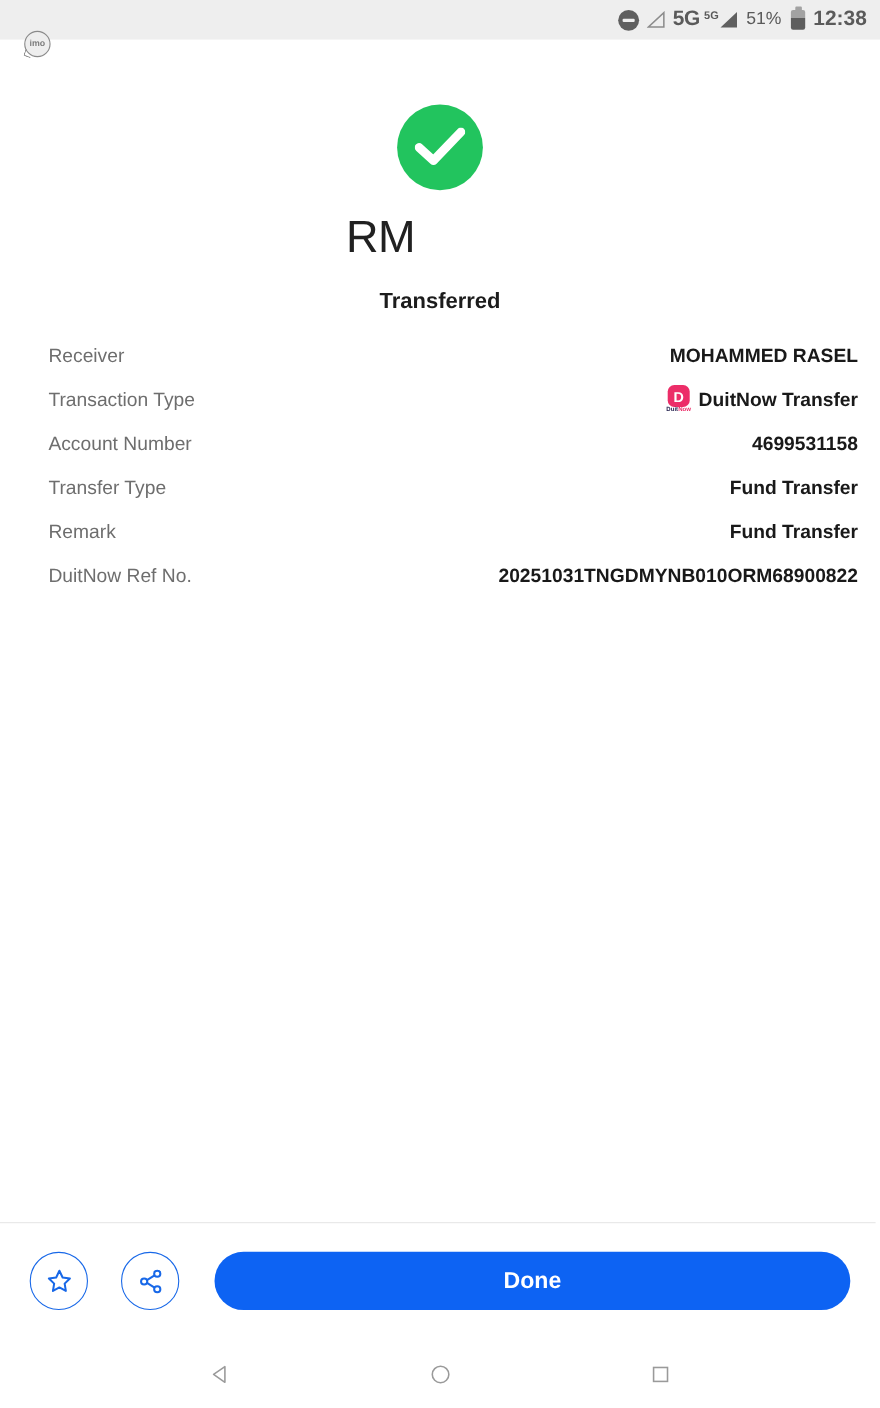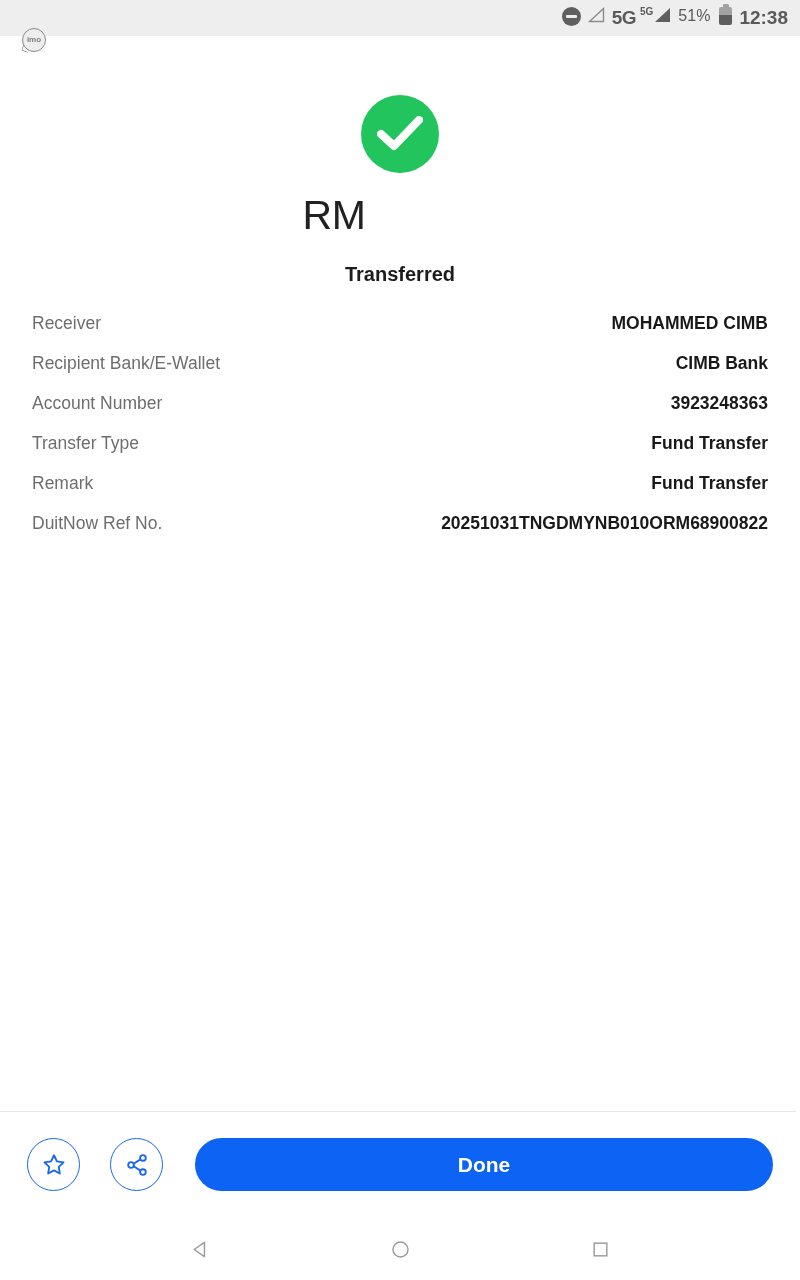--- a/index.html
+++ b/index.html
@@ -22,21 +22,21 @@
     display:flex; align-items:center; justify-content:center;
     font-size:8px; font-weight:700; color:#7d7d7d; position:relative;
     background:#eeeeee;
   }
   .imo-badge::after {
     content:""; position:absolute; left:-1px; bottom:-1px;
     width:6px; height:6px; border-left:1.6px solid #8a8a8a;
     border-bottom:1.6px solid #8a8a8a;
     transform:rotate(20deg); border-bottom-left-radius:2px; background:transparent;
   }
-  .sb-right { display:flex; gap:7px; }
+  .sb-right { display:flex; align-items:center; gap:7px; }
   .dnd-icon {
     width:19px; height:19px; border-radius:50%; background:#5f5f5f;
     position:relative;
   }
   .dnd-icon::after {
     content:""; position:absolute; left:4px; top:8px; width:11px; height:3px;
     background:#eeeeee; border-radius:1px;
   }
   .sig-svg { display:block; }
   .net-label { font-size:19px; font-weight:700; color:#5a5a5a; letter-spacing:-0.5px; }
@@ -53,33 +53,33 @@
   }
   .sb-time { font-size:19px; font-weight:700; color:#5a5a5a; }
 
   
   .success-circle {
     position:absolute; top:95px; left:361px; width:78px; height:78px;
     border-radius:50%; background:#22c45e;
     display:flex; align-items:center; justify-content:center;
   }
   .amount-line {
-    position:absolute; top:192px; left:0; width:668px;
+    position:absolute; top:192px; left:12px; width:668px;
     display:flex; justify-content:center; align-items:baseline; gap:6px;
     color:#212121;
   }
   .amount-currency { font-size:41px; font-weight:400; letter-spacing:-0.5px; }
   .amount-value { font-size:42px; font-weight:700; letter-spacing:-0.5px; }
   .status-text {
     position:absolute; top:263px; left:0; width:800px; text-align:center;
     font-size:20px; font-weight:700; color:#1c1c1c;
   }
 
   
-  .details-list { position:absolute; top:303px; left:32px; width:736px; }
+  .details-list { position:absolute; top:303px; left:44px; width:736px; }
   .row {
     height:40px; display:flex; align-items:center; justify-content:space-between;
   }
   .row-label { font-size:17.5px; color:#6e6e6e; font-weight:400; white-space:nowrap; }
   .row-value-wrap { display:flex; align-items:center; }
   .row-value { font-size:17.5px; color:#191919; font-weight:700; white-space:nowrap; }
 
   .dn-logo { display:flex; flex-direction:column; align-items:center; margin-right:7px; }
   .dn-badge {
     width:20px; height:20px; background:#ec2d68; border-radius:6px;
@@ -152,39 +152,42 @@
   <span class="amount-currency">RM</span>
 </div>
 
 <div class="status-text">Transferred</div>
 
 <div class="details-list">
   <div class="row">
     <span class="row-label">Receiver</span>
     <span class="row-value-wrap">
 
-      <span class="row-value">MOHAMMED CIMB</span>
-    </span>
-  </div>
-
-
-
-  <div class="row">
-    <span class="row-label">Recipient Bank/E-Wallet</span>
-    <span class="row-value-wrap">
-
-      <span class="row-value">CIMB Bank</span>
-    </span>
-  </div>
+      <span class="row-value">MOHAMMED RASEL</span>
+    </span>
+  </div>
+
+  <div class="row">
+    <span class="row-label">Transaction Type</span>
+    <span class="row-value-wrap">
+      <span class="dn-logo">
+        <span class="dn-badge">D</span>
+        <span class="dn-wordmark"><span class="dn-duit">Duit</span><span class="dn-now">Now</span></span>
+      </span>
+      <span class="row-value">DuitNow Transfer</span>
+    </span>
+  </div>
+
+
 
   <div class="row">
     <span class="row-label">Account Number</span>
     <span class="row-value-wrap">
 
-      <span class="row-value">3923248363</span>
+      <span class="row-value">4699531158</span>
     </span>
   </div>
 
   <div class="row">
     <span class="row-label">Transfer Type</span>
     <span class="row-value-wrap">
 
       <span class="row-value">Fund Transfer</span>
     </span>
   </div>

